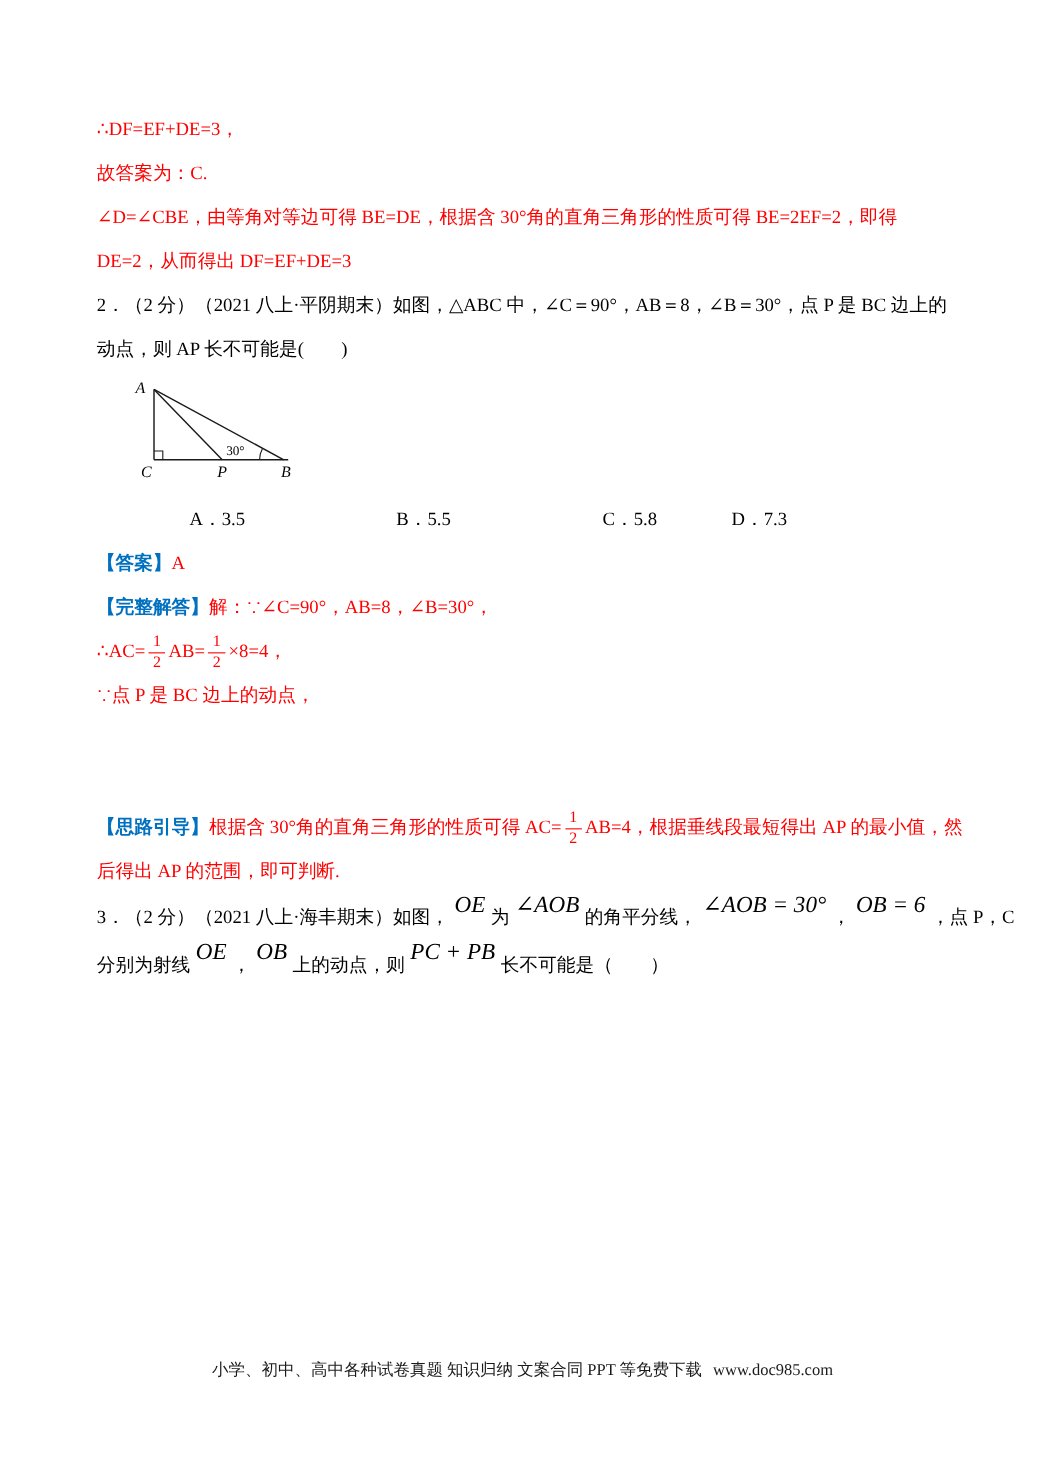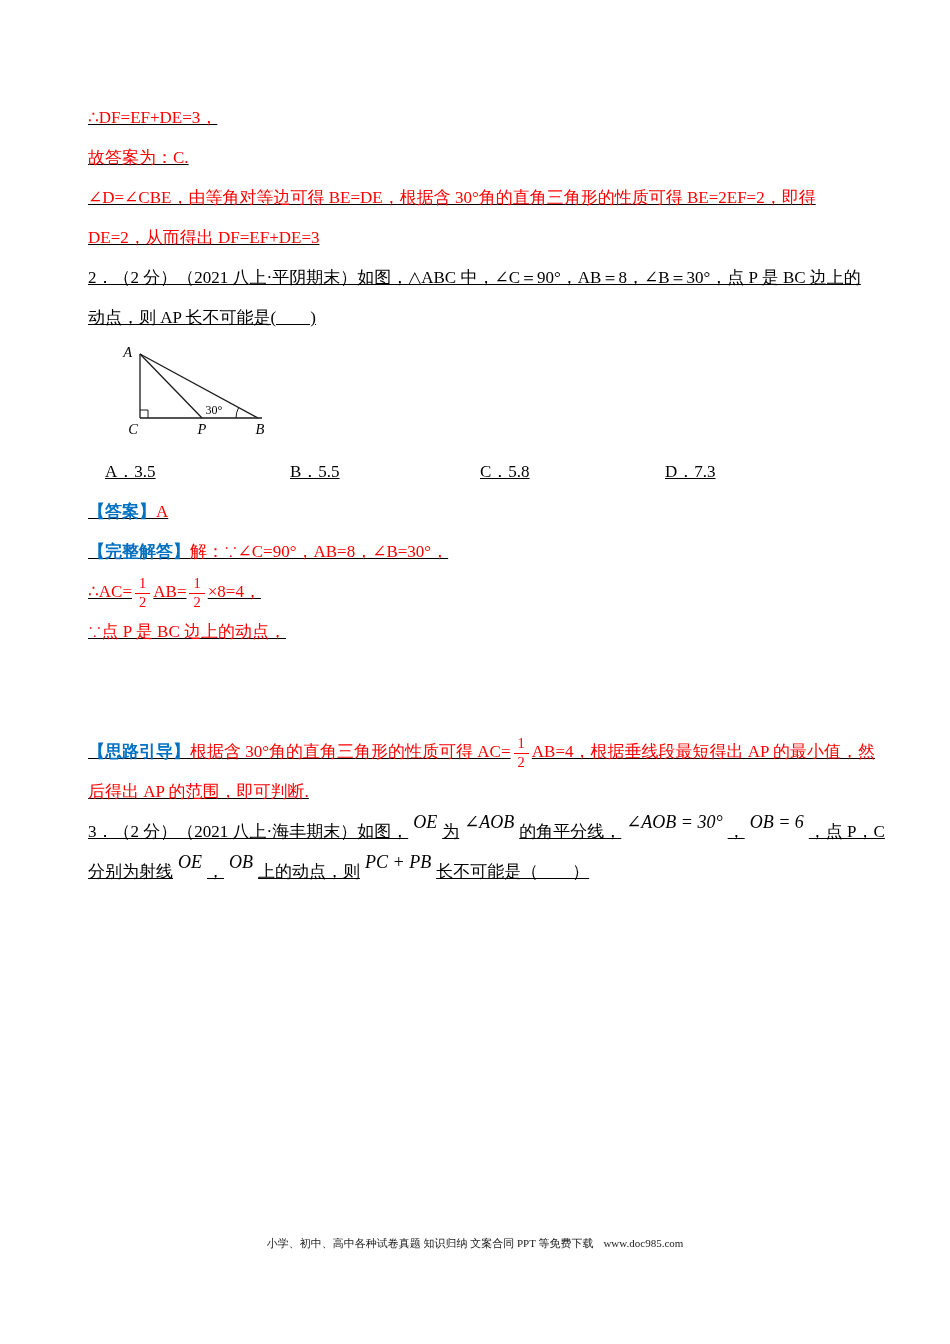--- a/index.html
+++ b/index.html
@@ -1,49 +1,49 @@
 <!DOCTYPE html>
 <html><head>
 <meta charset="utf-8">
 <style>
   html,body{margin:0;padding:0;}
   body{
     width:950px;height:1344px;background:#ffffff;position:relative;overflow:hidden;
     font-family:"Liberation Serif","DejaVu Serif",serif;color:#000;
   }
-  #doc{padding:98px 118px 0 88px;font-size:17px;text-decoration:underline;}
+  #doc{padding:98px 118px 0 88px;font-size:17px;}
   p.line{margin:0;line-height:40px;white-space:nowrap;}
   .c-red{color:#fe0000}
   .c-blue{color:#0070c0}
   .c-black{color:#000000}
   .bld{font-weight:bold}
   .blank{width:100%;}
   
   .frac{display:inline-block;vertical-align:middle;text-align:center;line-height:1.1;
         font-size:14.5px;margin:0 3px;padding:1px 0;}
   .frac .num{display:block;border-bottom:1px solid currentColor;padding:0 4px 1px 4px;}
   .frac .den{display:block;padding:1px 4px 0 4px;}
   
   .math{font-family:"Liberation Serif","DejaVu Serif",serif;font-style:italic;
-        font-size:18px;vertical-align:0.5em;margin:0 5px;display:inline-block;line-height:1;}
+        font-size:21px;vertical-align:0.5em;margin:0 5px;display:inline-block;line-height:1;}
   
   .figure{margin:6px 0 4px 22px;height:104px;}
   .figure text{font-family:"Liberation Serif","DejaVu Serif",serif;font-style:italic;font-size:14.5px;fill:#000;}
   .figure text.angle{font-style:normal;font-size:12px;}
   .figure line, .figure polyline, .figure path{stroke:#1a1a1a;stroke-width:1.3;fill:none;}
   .figure .thin{stroke-width:1;}
   
   .options{display:flex;line-height:40px;font-size:17px;}
-  .opt{display:inline-block;}
+  .opt{display:inline-block;text-align:center;}
   .opt-a{margin-left:17px;width:185px;}
   .opt-b{width:190px;}
   .opt-c{width:185px;}
   
   .footer{position:absolute;left:0;top:1236px;width:100%;text-align:center;
-          font-size:11px;color:#1a1a1a;}
+          font-size:15px;color:#1a1a1a;}
   .footer .url{margin-left:10px;}
 </style>
 </head>
 <body>
 
 <div id="doc">
 
   <div>
       <p class="line"><span class="c-red">∴DF=EF+DE=3，</span></p>
       <p class="line"><span class="c-red">故答案为：C.</span></p>

